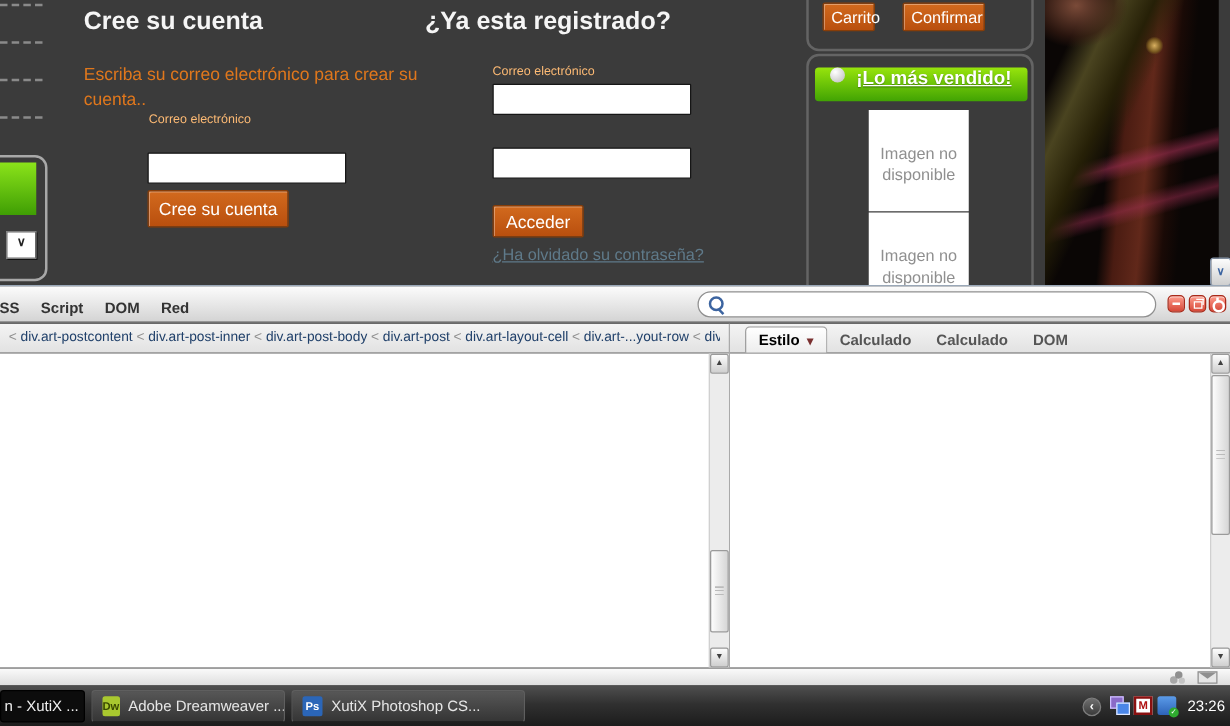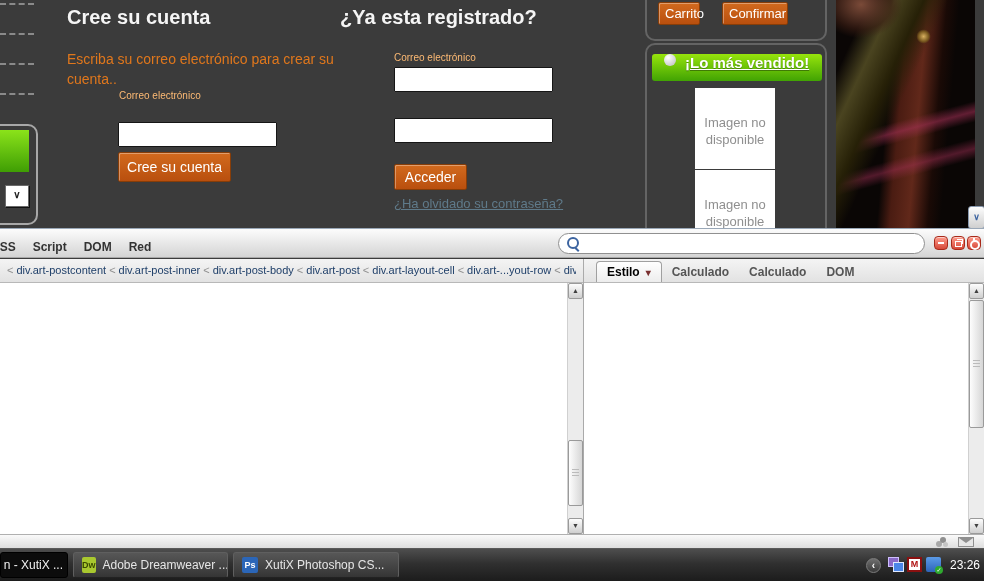--- a/index.html
+++ b/index.html
@@ -190,21 +190,21 @@
 
 <div class="taskbar">
   <div id="tasks">
       <div class="task pressed" style="left: 0px; width: 68px; justify-content: flex-end;">
         <span>n - XutiX ...</span>
       </div>
       <div class="task normal" style="left: 73px; width: 155px;">
         <span class="ticon" style="background: rgb(169, 200, 47); color: rgb(58, 74, 0);">Dw</span>
         <span>Adobe Dreamweaver ...</span>
       </div>
-      <div class="task normal" style="left: 233px; width: 166px;">
+      <div class="task normal" style="left: 233px; width: 187px;">
         <span class="ticon" style="background: rgb(43, 102, 184); color: rgb(255, 255, 255);">Ps</span>
         <span>XutiX Photoshop CS...</span>
       </div>
     </div>
   <div class="tray">
     <div class="chev">‹</div>
     <div class="monitors">
         <span class="b1"></span>
         <span class="b2"></span>
       </div>

